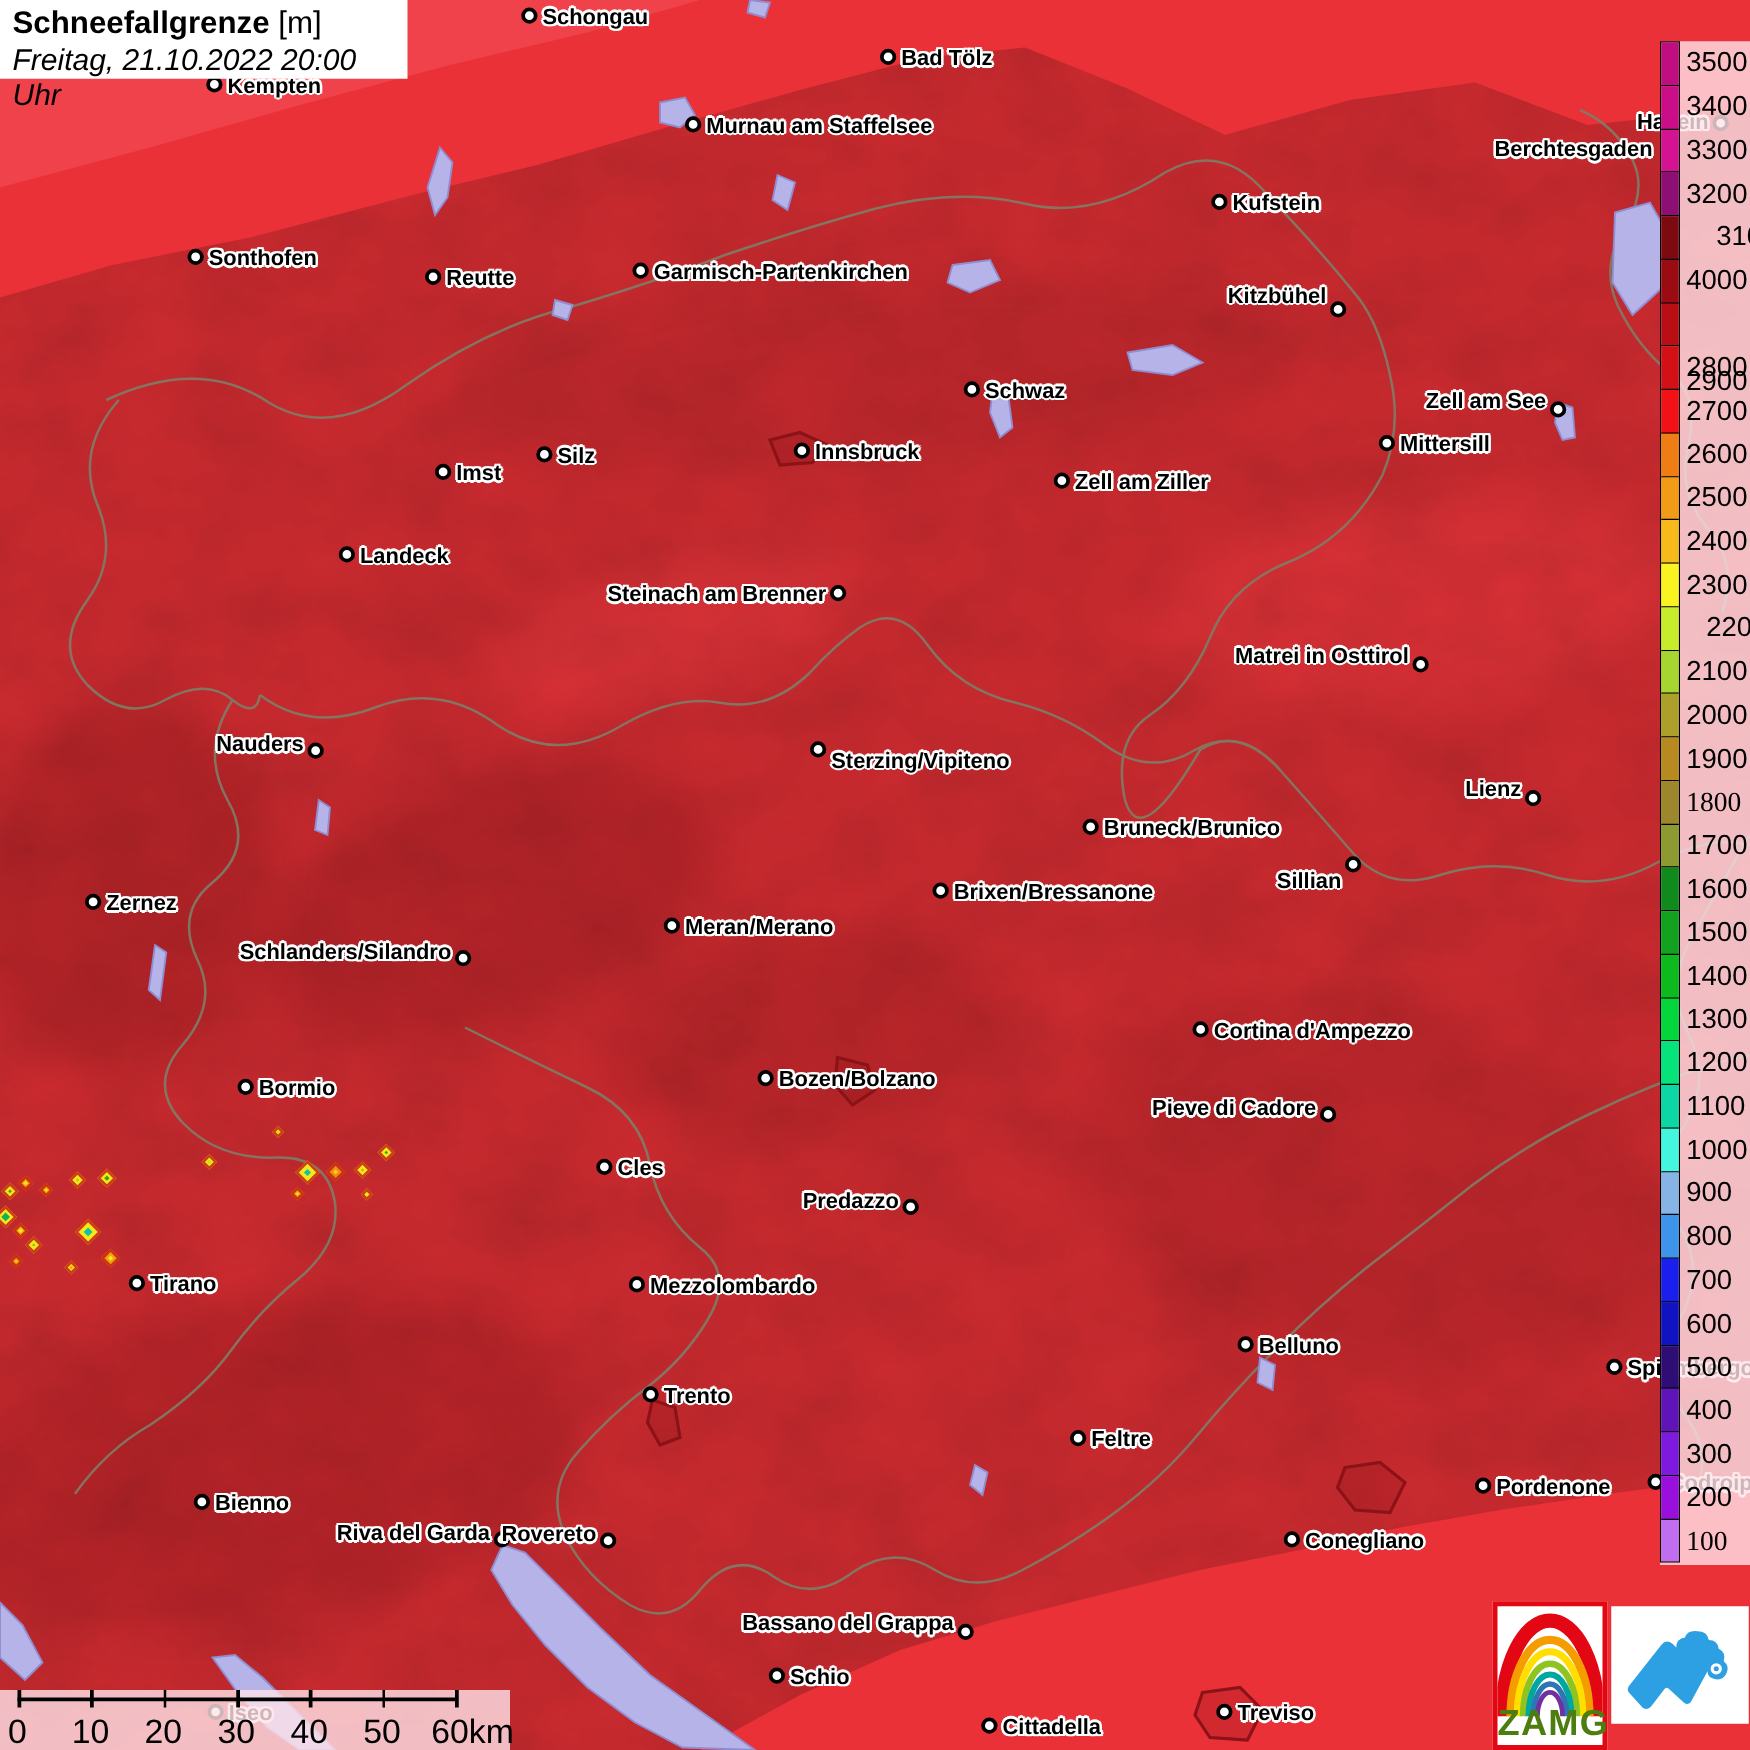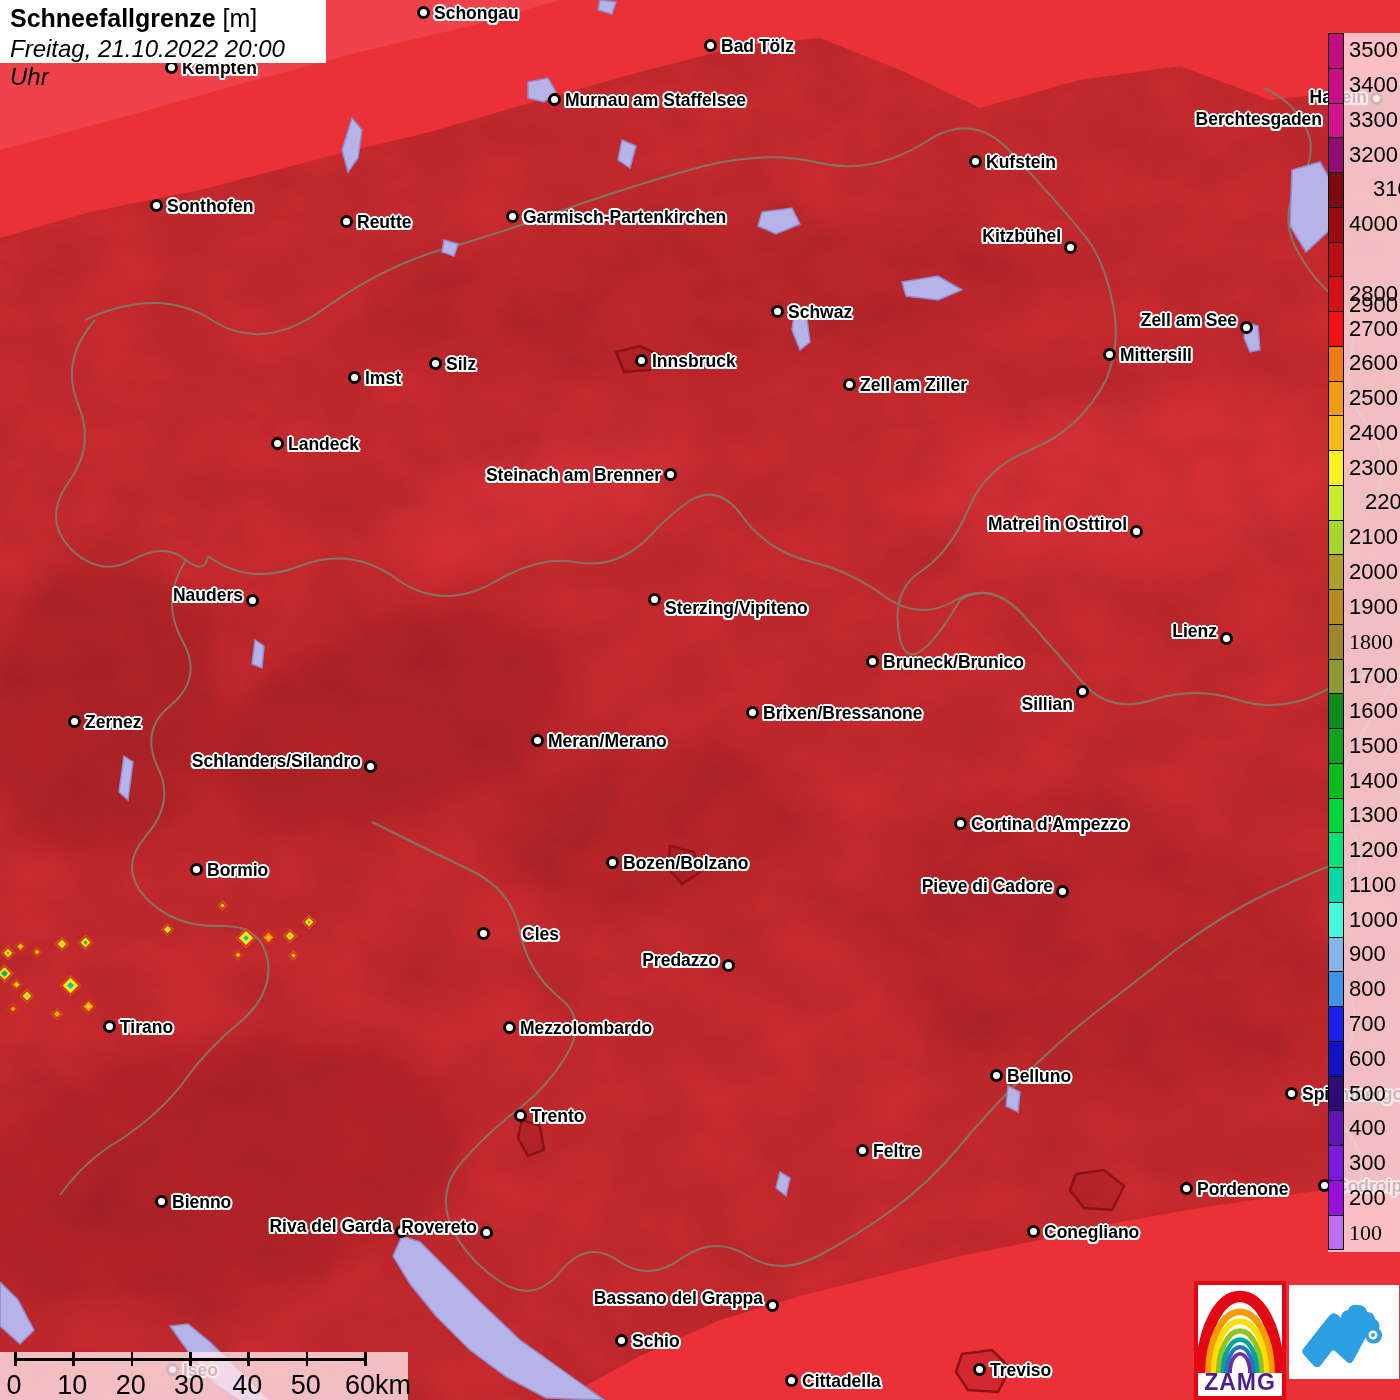--- a/index.html
+++ b/index.html
@@ -38,21 +38,21 @@
   #scalePanel{left:0;top:1352px;width:408px;height:48px;}
   #scaleLine{position:absolute;left:14px;top:1358px;width:350px;height:2.5px;
              background:#000;z-index:11;}
   .tick{position:absolute;top:1352px;width:2.5px;height:14px;background:#000;z-index:11;}
   .tickLab{position:absolute;top:1370px;z-index:11;font-size:27px;color:#000;
            transform:translateX(-50%);}
   
   #zamgBox{position:absolute;left:1194px;top:1281px;width:92px;height:119px;background:#fff;
            border:4px solid #e30613;z-index:12;}
   #zamgText{position:absolute;left:0;right:0;bottom:0px;text-align:center;
-            font-weight:bold;font-size:23px;letter-spacing:1px;color:#4c1d95;}
+            font-weight:bold;font-size:29px;letter-spacing:1px;color:#4d7c0f;}
   #partnerBox{position:absolute;left:1289px;top:1285px;width:110px;height:94px;
               background:#fff;z-index:12;}
 </style>
 </head>
 <body>
 
 <div id="stage">
 
   <div class="lyr">
     <div class="blob" style="left:200px;top:620px;width:380px;height:200px;background:rgba(150,24,28,.38);transform:rotate(-20deg);"></div>
@@ -314,21 +314,21 @@
       <div class="city" style="left: 197px; top: 870px;">
         <div class="cdot"></div>
         <div class="clab" style="top: -10px; left: 10px;">Bormio</div>
       </div>
       <div class="city" style="left: 1063px; top: 892px;">
         <div class="cdot"></div>
         <div class="clab" style="top: -16px; right: 10px;">Pieve di Cadore</div>
       </div>
       <div class="city" style="left: 484px; top: 934px;">
         <div class="cdot"></div>
-        <div class="clab" style="top: -10px; left: 10px; margin-left: 28px;">Cles</div>
+        <div class="clab" style="top: -10px; left: 10px;">Cles</div>
       </div>
       <div class="city" style="left: 729px; top: 966px;">
         <div class="cdot"></div>
         <div class="clab" style="top: -16px; right: 10px;">Predazzo</div>
       </div>
       <div class="city" style="left: 110px; top: 1027px;">
         <div class="cdot"></div>
         <div class="clab" style="top: -10px; left: 10px;">Tirano</div>
       </div>
       <div class="city" style="left: 510px; top: 1028px;">

